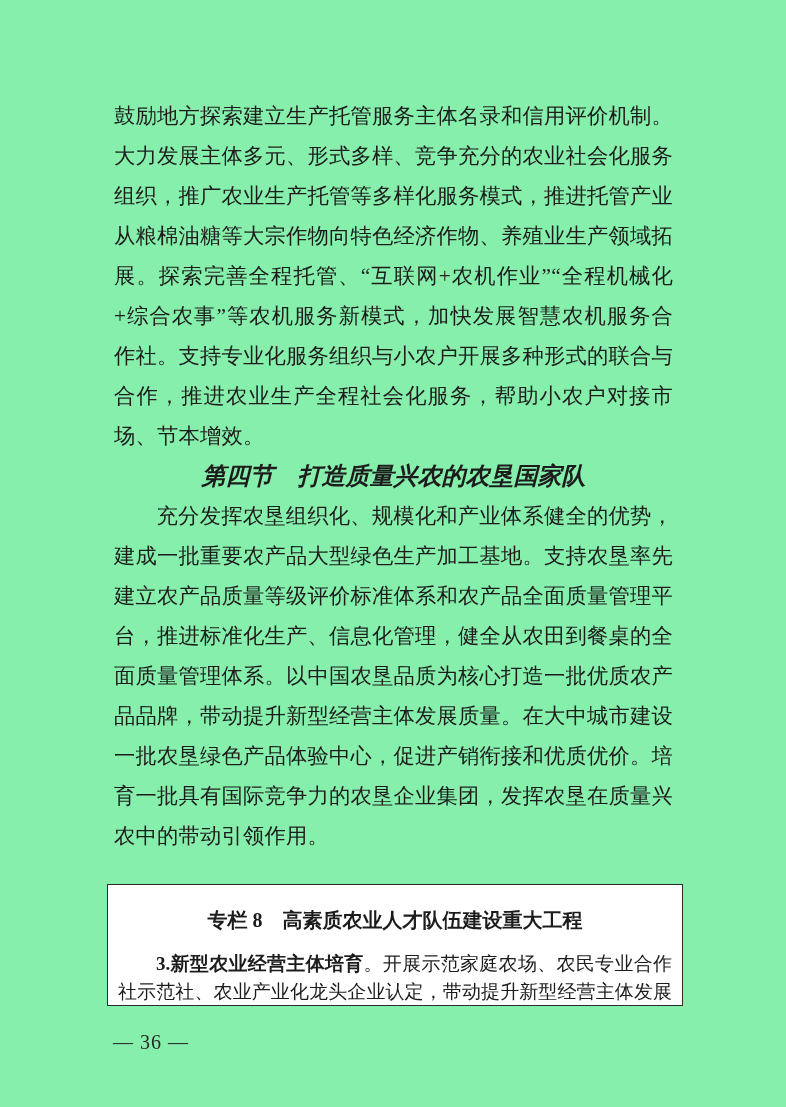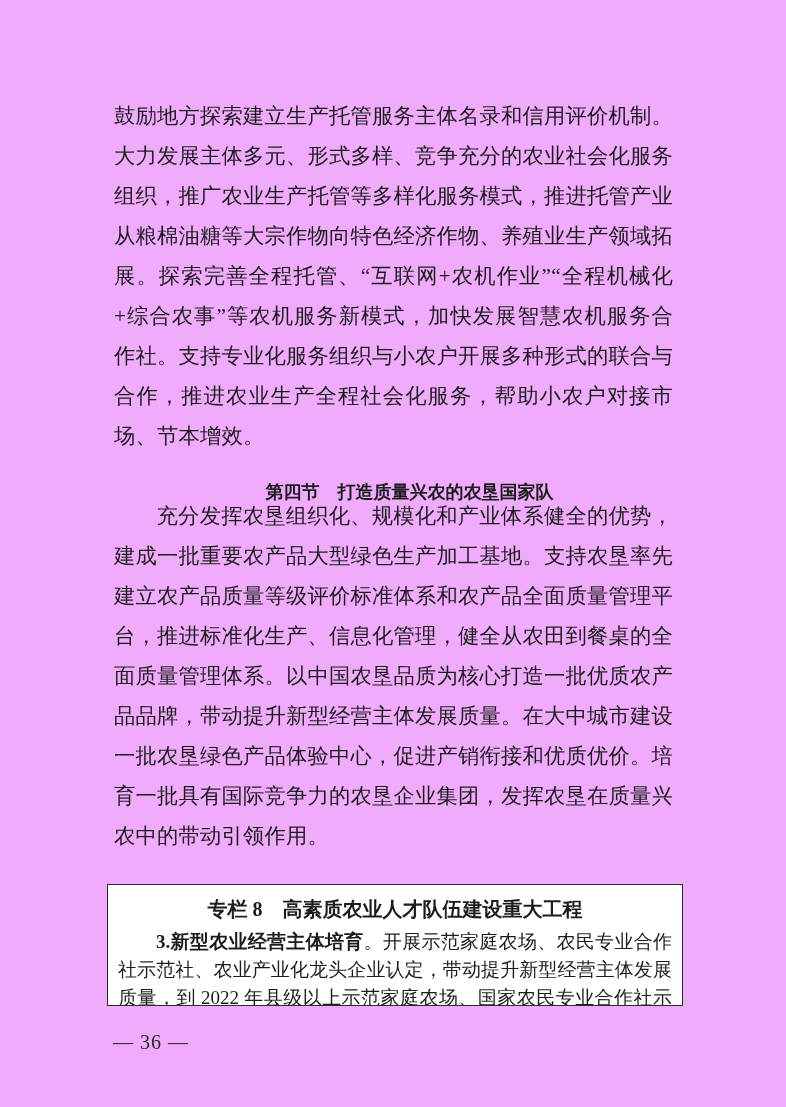--- a/index.html
+++ b/index.html
@@ -5,21 +5,21 @@
   html, body {
     margin: 0;
     padding: 0;
     background: #e8e8e8;
   }
   .page {
     position: relative;
     width: 786px;
     height: 1107px;
     margin: 0 auto;
-    background: #f0abfc;
+    background: #86efac;
     font-family: "Liberation Serif", "DejaVu Serif", serif;
     color: #1c1c1c;
     overflow: hidden;
   }
   .body-para {
     position: absolute;
     left: 114px;
     width: 559px;
     margin: 0;
     font-size: 21.3px;
@@ -28,40 +28,41 @@
     text-justify: inter-ideograph;
     letter-spacing: 0.2px;
   }
   .para-continuation { top: 96px; }
   .para-section4     { top: 496px; text-indent: 2em; }
   .section-heading {
     position: absolute;
     left: 114px;
     top: 456px;
     width: 559px;
-    margin: 16px;
-    font-size: 18px;
+    margin: 0;
+    font-size: 24px;
     line-height: 40px;
     font-weight: bold;
     text-align: center;
+    font-style: italic;
   }
   .column-box {
     position: absolute;
     left: 107px;
     top: 884px;
     width: 576px;
     height: 122px;
     box-sizing: border-box;
     border: 1.5px solid #2b2b2b;
     padding: 5px 10px 0 10px;
     overflow: hidden;
     background: #ffffff;
   }
   .box-title {
-    margin: 4px;
+    margin: 15px;
     font-size: 20px;
     line-height: 30px;
     font-weight: bold;
     text-align: center;
   }
   .box-body {
     margin: 0;
     font-size: 19px;
     line-height: 28px;
     text-align: justify;

